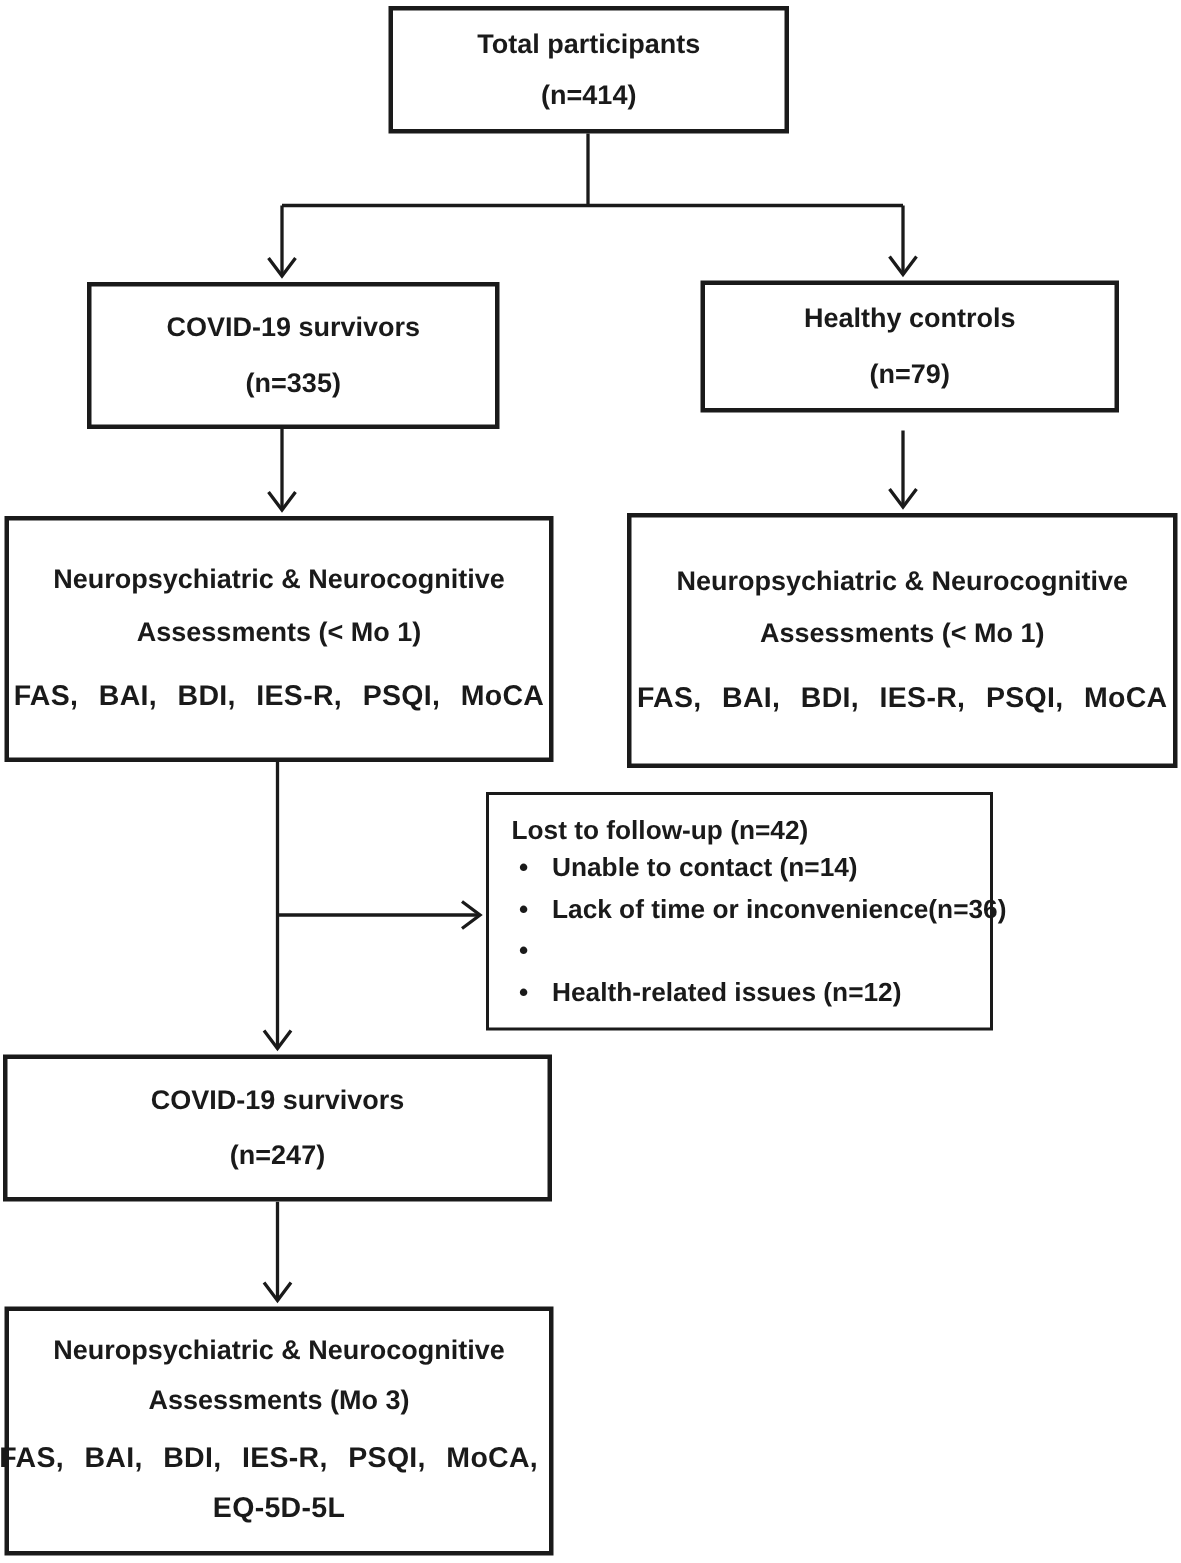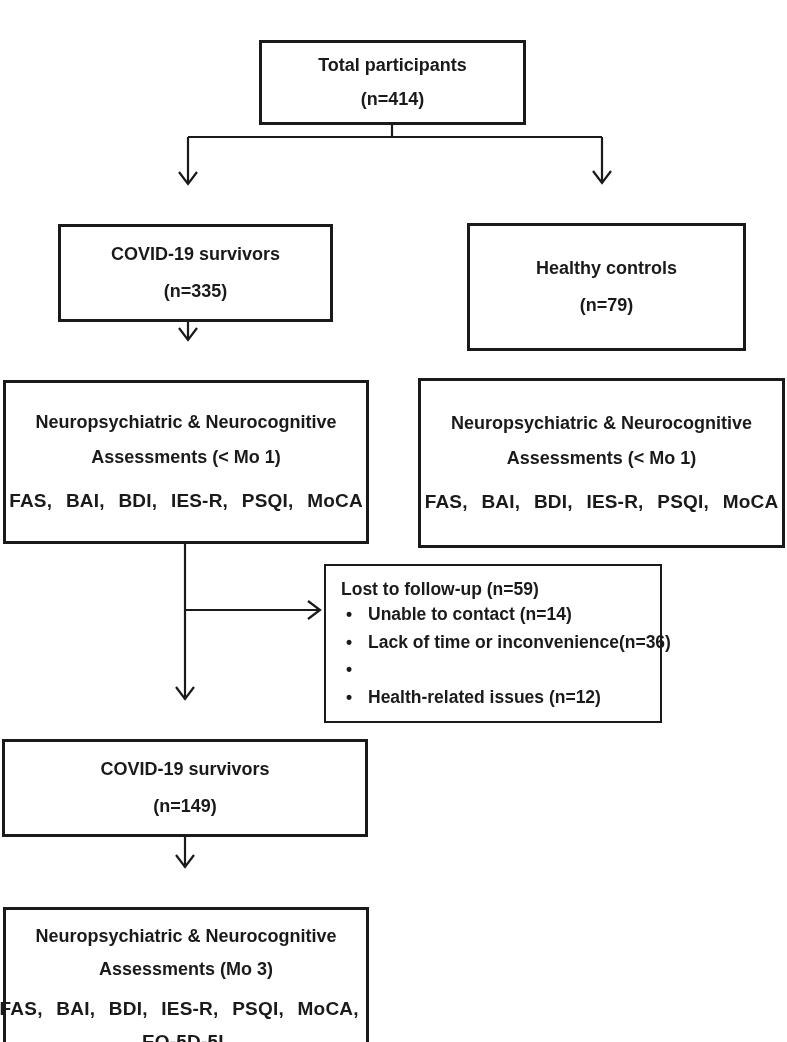--- a/index.html
+++ b/index.html
@@ -21,25 +21,25 @@
   svg.connectors{position:absolute;left:0;top:0;width:787px;height:1042px;}
   svg.connectors path{stroke:var(--line);stroke-width:2.2px;fill:none;}
 
   .box{
     position:absolute;
     border:3px solid var(--line);
     background:var(--bg);
     display:flex;flex-direction:column;
     align-items:center;justify-content:center;
     text-align:center;
-    font-size:18px;line-height:1.18;margin-top:36px;
+    font-size:18px;line-height:1.18;
   }
   .b-total  {left:259px;top:4px;  width:267px;height:85px; row-gap:13px;}
   .b-surv1  {left:58px; top:188px;width:275px;height:98px; row-gap:15px;}
-  .b-healthy{left:467px;top:187px;width:279px;height:128px;row-gap:15px;}
+  .b-healthy{left:467px;top:187px;width:279px;height:88px;row-gap:15px;}
   .b-a1l    {left:3px;  top:344px;width:366px;height:164px;row-gap:14px;}
   .b-a1r    {left:418px;top:342px;width:367px;height:170px;row-gap:14px;}
   .b-surv2  {left:2px;  top:703px;width:366px;height:98px; row-gap:15px;}
   .b-a2     {left:3px;  top:871px;width:366px;height:166px;row-gap:11px;}
 
   .alist{font-size:19px;letter-spacing:.2px;white-space:nowrap;}
   .gap-top{margin-top:7px;text-align:right;}
 
   .b-lost{
     left:324px;top:528px;width:338px;height:159px;
@@ -96,21 +96,21 @@
     <div class="alist gap-top">FAS,  BAI,  BDI,  IES-R,  PSQI,  MoCA</div>
   </div>
 
   <div class="box b-a1r">
     <div>Neuropsychiatric &amp; Neurocognitive</div>
     <div>Assessments (&lt; Mo 1)</div>
     <div class="alist gap-top">FAS,  BAI,  BDI,  IES-R,  PSQI,  MoCA</div>
   </div>
 
   <div class="box b-lost">
-    <div class="lost-title">Lost to follow-up (n=59)</div>
+    <div class="lost-title">Lost to follow-up (n=42)</div>
     <ul>
       <li>
         <span class="blt">•</span>
         <span>Unable to contact (n=14)</span>
       </li>
       <li>
         <span class="blt">•</span>
         <span>Lack of time or inconvenience(n=36)</span>
       </li>
       <li>
@@ -118,21 +118,21 @@
       </li>
       <li>
         <span class="blt">•</span>
         <span>Health-related issues (n=12)</span>
       </li>
     </ul>
   </div>
 
   <div class="box b-surv2">
     <div>COVID-19 survivors</div>
-    <div>(n=149)</div>
+    <div>(n=247)</div>
   </div>
 
   <div class="box b-a2">
     <div>Neuropsychiatric &amp; Neurocognitive</div>
     <div>Assessments (Mo 3)</div>
     <div class="alist gap-top">FAS,  BAI,  BDI,  IES-R,  PSQI,  MoCA,  </div>
     <div class="alist">EQ-5D-5L</div>
   </div>
 
 </div>

